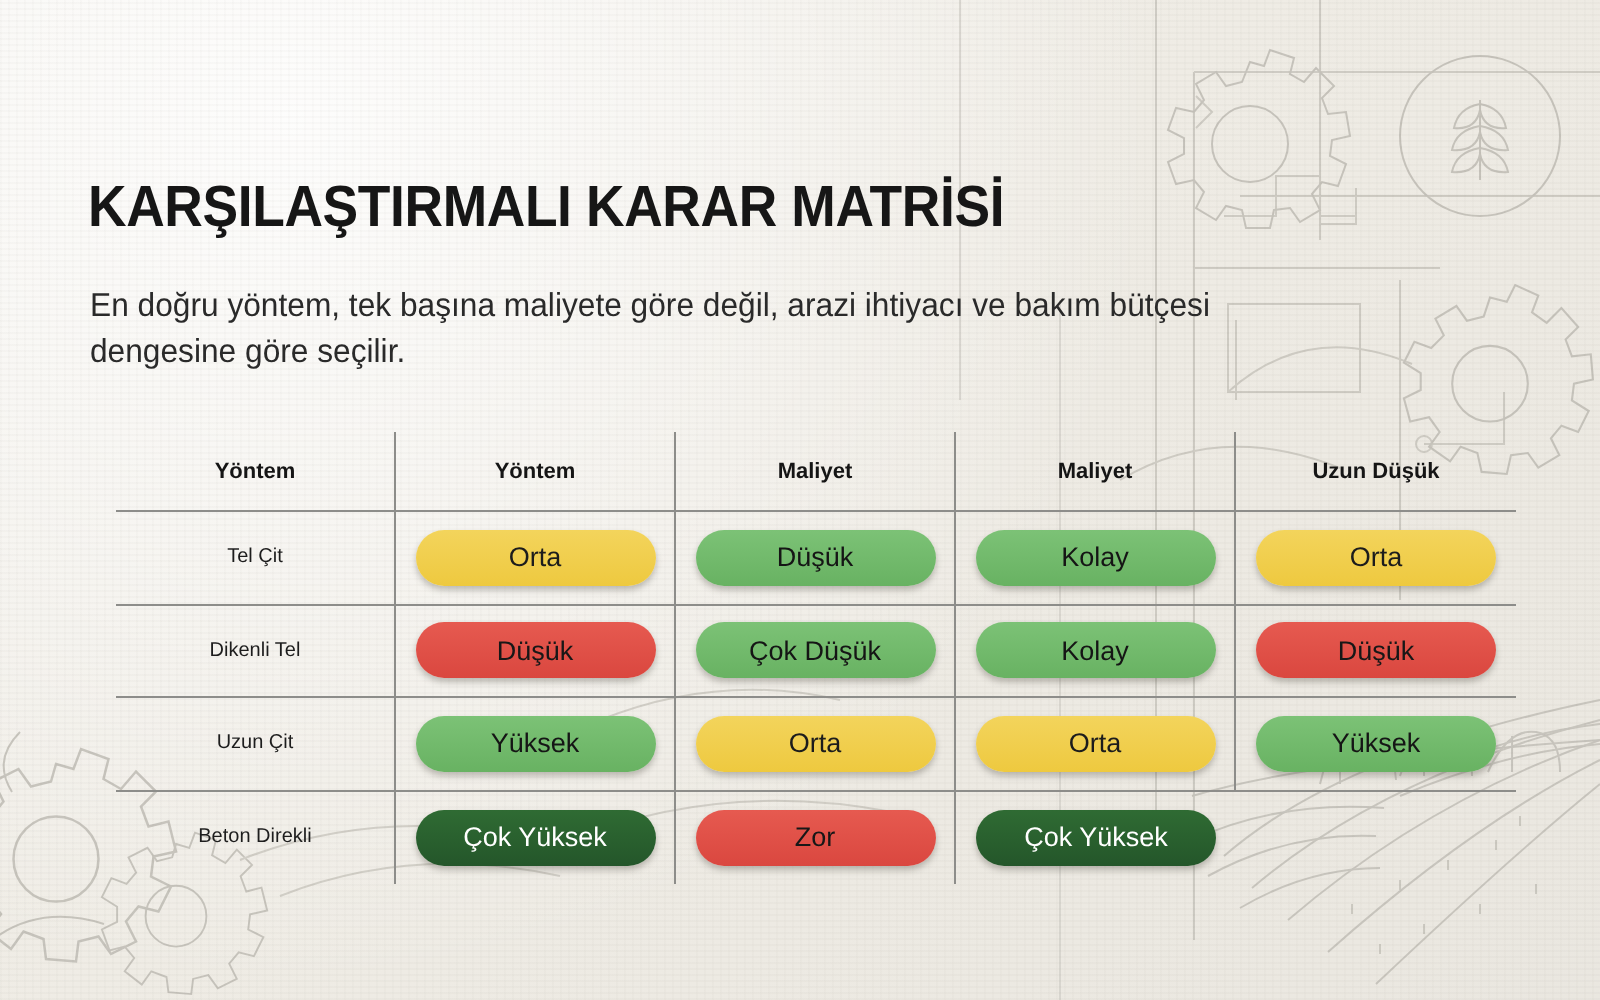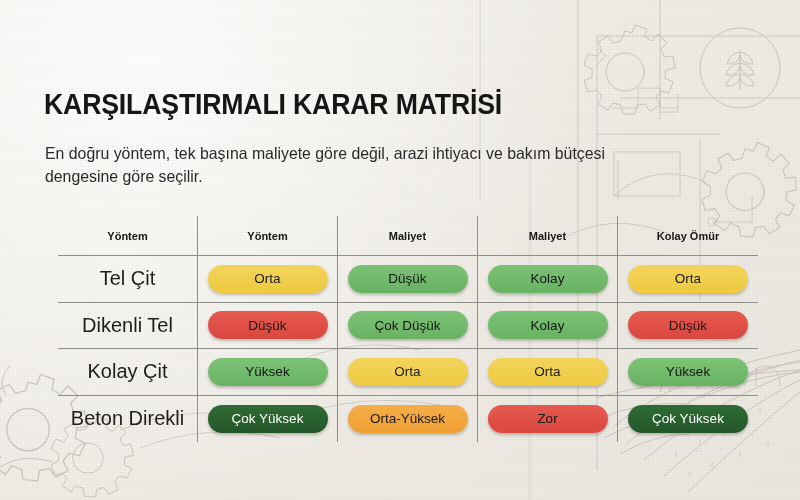--- a/index.html
+++ b/index.html
@@ -95,21 +95,21 @@
   .cell.label { flex: 0 0 140px; }
 
   .header .cell {
     font-size: 11px;
     font-weight: 700;
     color: #151515;
     border-right-color: #8d8d8a;
   }
 
   .row-label {
-    font-size: 20px;
+    font-size: 10px;
     color: #1d1d1d;
     white-space: nowrap;
   }
 
   
   .pill {
     width: 120px;
     height: 28px;
     border-radius: 15px;
     display: flex;
@@ -250,21 +250,21 @@
           <div class="cell">
             <span>Yöntem</span>
           </div>
           <div class="cell">
             <span>Maliyet</span>
           </div>
           <div class="cell">
             <span>Maliyet</span>
           </div>
           <div class="cell">
-            <span>Kolay Ömür</span>
+            <span>Uzun Düşük</span>
           </div>
         </div>
         <div class="row">
           <div class="cell label">
             <span class="row-label">Tel Çit</span>
           </div>
           <div class="cell">
             <div class="pill yellow">
               <span>Orta</span>
             </div>
@@ -305,21 +305,21 @@
             </div>
           </div>
           <div class="cell">
             <div class="pill red">
               <span>Düşük</span>
             </div>
           </div>
         </div>
         <div class="row">
           <div class="cell label">
-            <span class="row-label">Kolay Çit</span>
+            <span class="row-label">Uzun Çit</span>
           </div>
           <div class="cell">
             <div class="pill green">
               <span>Yüksek</span>
             </div>
           </div>
           <div class="cell">
             <div class="pill yellow">
               <span>Orta</span>
             </div>
@@ -338,25 +338,20 @@
         <div class="row">
           <div class="cell label">
             <span class="row-label">Beton Direkli</span>
           </div>
           <div class="cell">
             <div class="pill darkgreen">
               <span>Çok Yüksek</span>
             </div>
           </div>
           <div class="cell">
-            <div class="pill orange">
-              <span>Orta-Yüksek</span>
-            </div>
-          </div>
-          <div class="cell">
             <div class="pill red">
               <span>Zor</span>
             </div>
           </div>
           <div class="cell">
             <div class="pill darkgreen">
               <span>Çok Yüksek</span>
             </div>
           </div>
         </div>

